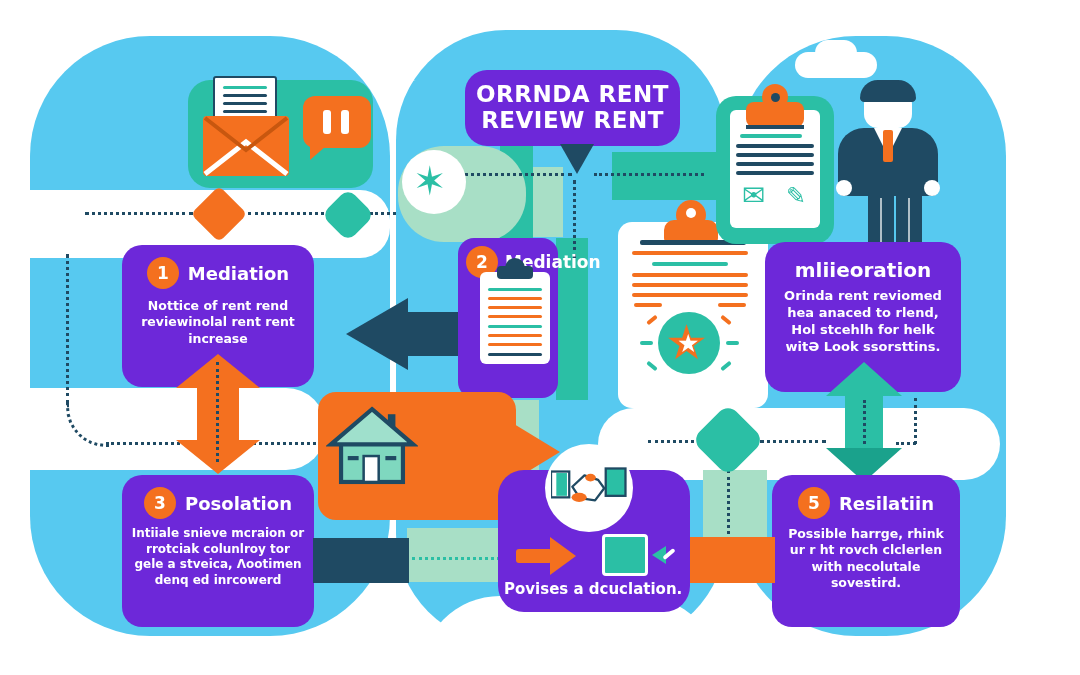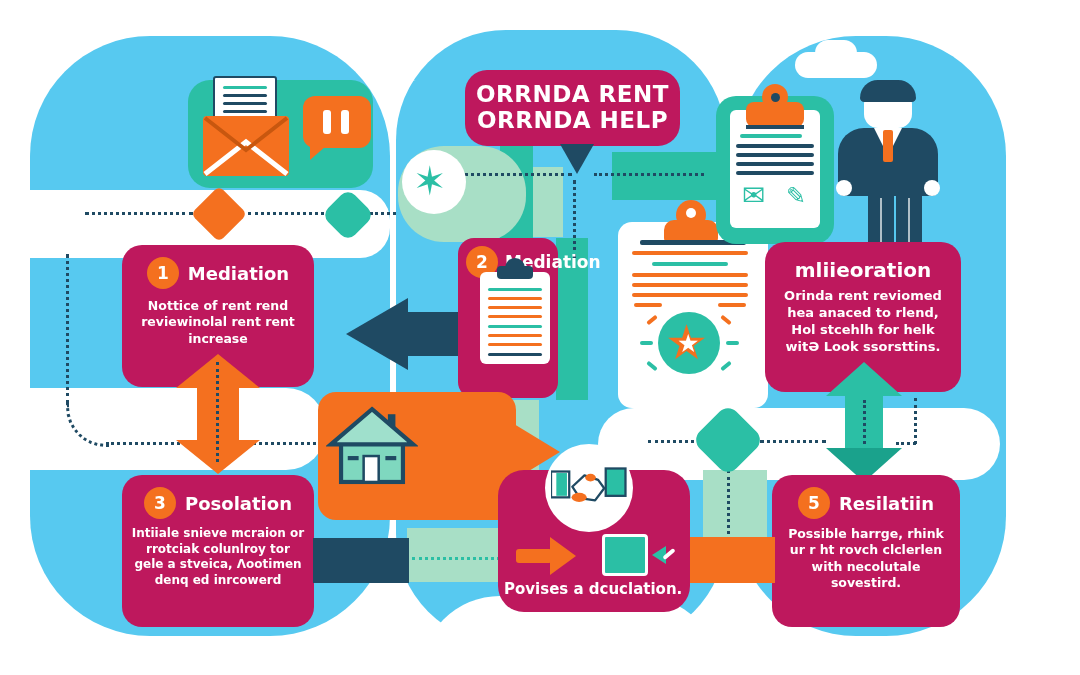--- a/index.html
+++ b/index.html
@@ -5,21 +5,21 @@
   html,body{margin:0;padding:0;background:#fff;}
   #canvas{position:relative;width:1080px;height:675px;background:#ffffff;overflow:hidden;
           font-family:"DejaVu Sans", sans-serif;}
   .abs{position:absolute;}
   .blue{background:#57c9f0;}
   .teal{background:#2bbfa5;}
   .mint{background:#a8dfc6;}
   .navy{background:#1f4a63;}
   .orange{background:#f4701f;}
   .white{background:#ffffff;}
-  .navy-box{background:#be185d;border-radius:20px;color:#fff;}
+  .navy-box{background:#6d28d9;border-radius:20px;color:#fff;}
   .num-circle{width:32px;height:32px;border-radius:50%;background:#f4701f;color:#fff;
               display:flex;align-items:center;justify-content:center;font-weight:bold;font-size:17px;flex:0 0 32px;}
   .step-head{display:flex;align-items:center;gap:9px;}
   .step-title{font-weight:bold;font-size:18px;color:#fff;white-space:nowrap;}
   .step-body{font-weight:bold;font-size:12.5px;line-height:1.3;color:#fff;text-align:center;}
   .dot-h{border-top:3px dotted #1f4a63;height:0;}
   .dot-v{border-left:3px dotted #1f4a63;width:0;}
   .dot-h-teal{border-top:3px dotted #2bbfa5;height:0;}
   .dot-curve{border-left:3px dotted #1f4a63;border-bottom:3px dotted #1f4a63;border-bottom-left-radius:40px;}
   .tri{width:0;height:0;}
@@ -93,21 +93,21 @@
   <div class="abs teal" style="left:329px;top:196px;width:38px;height:38px;border-radius:10px;transform:rotate(45deg);"></div>
 
   <span class="abs glyph" style="left:392px;top:66px;font-size:30px;color:#ffffff;">✦</span>
   <div class="abs white" style="left:795px;top:52px;width:82px;height:26px;border-radius:13px;"></div>
   <div class="abs white" style="left:815px;top:40px;width:42px;height:26px;border-radius:13px;"></div>
   <div class="abs white" style="left:402px;top:150px;width:64px;height:64px;border-radius:50%;"></div>
   <span class="abs glyph" style="left:413px;top:161px;font-size:40px;color:#2bbfa5;">✶</span>
 
   <div class="abs navy-box" style="left:465px;top:70px;width:215px;height:76px;border-radius:22px;display:flex;flex-direction:column;align-items:center;justify-content:center;">
     <div style="font-size:23px;font-weight:800;letter-spacing:.5px;line-height:1.12;">ORRNDA RENT</div>
-    <div style="font-size:23px;font-weight:800;letter-spacing:.5px;line-height:1.12;">ORRNDA HELP</div>
+    <div style="font-size:23px;font-weight:800;letter-spacing:.5px;line-height:1.12;">REVIEW RENT</div>
   </div>
   <div class="abs tri" style="left:560px;top:144px;border-left:17px solid transparent;border-right:17px solid transparent;border-top:30px solid #1f4a63;"></div>
 
   <div class="abs navy-box" style="left:122px;top:245px;width:192px;height:142px;box-sizing:border-box;padding:12px 10px;">
     <div class="step-head" style="justify-content:center;">
       <div class="num-circle">1</div>
       <div class="step-title">Mediation</div>
     </div>
     <div class="step-body" style="margin-top:9px;">Nottice of rent rend reviewinolal rent rent increase</div>
   </div>

